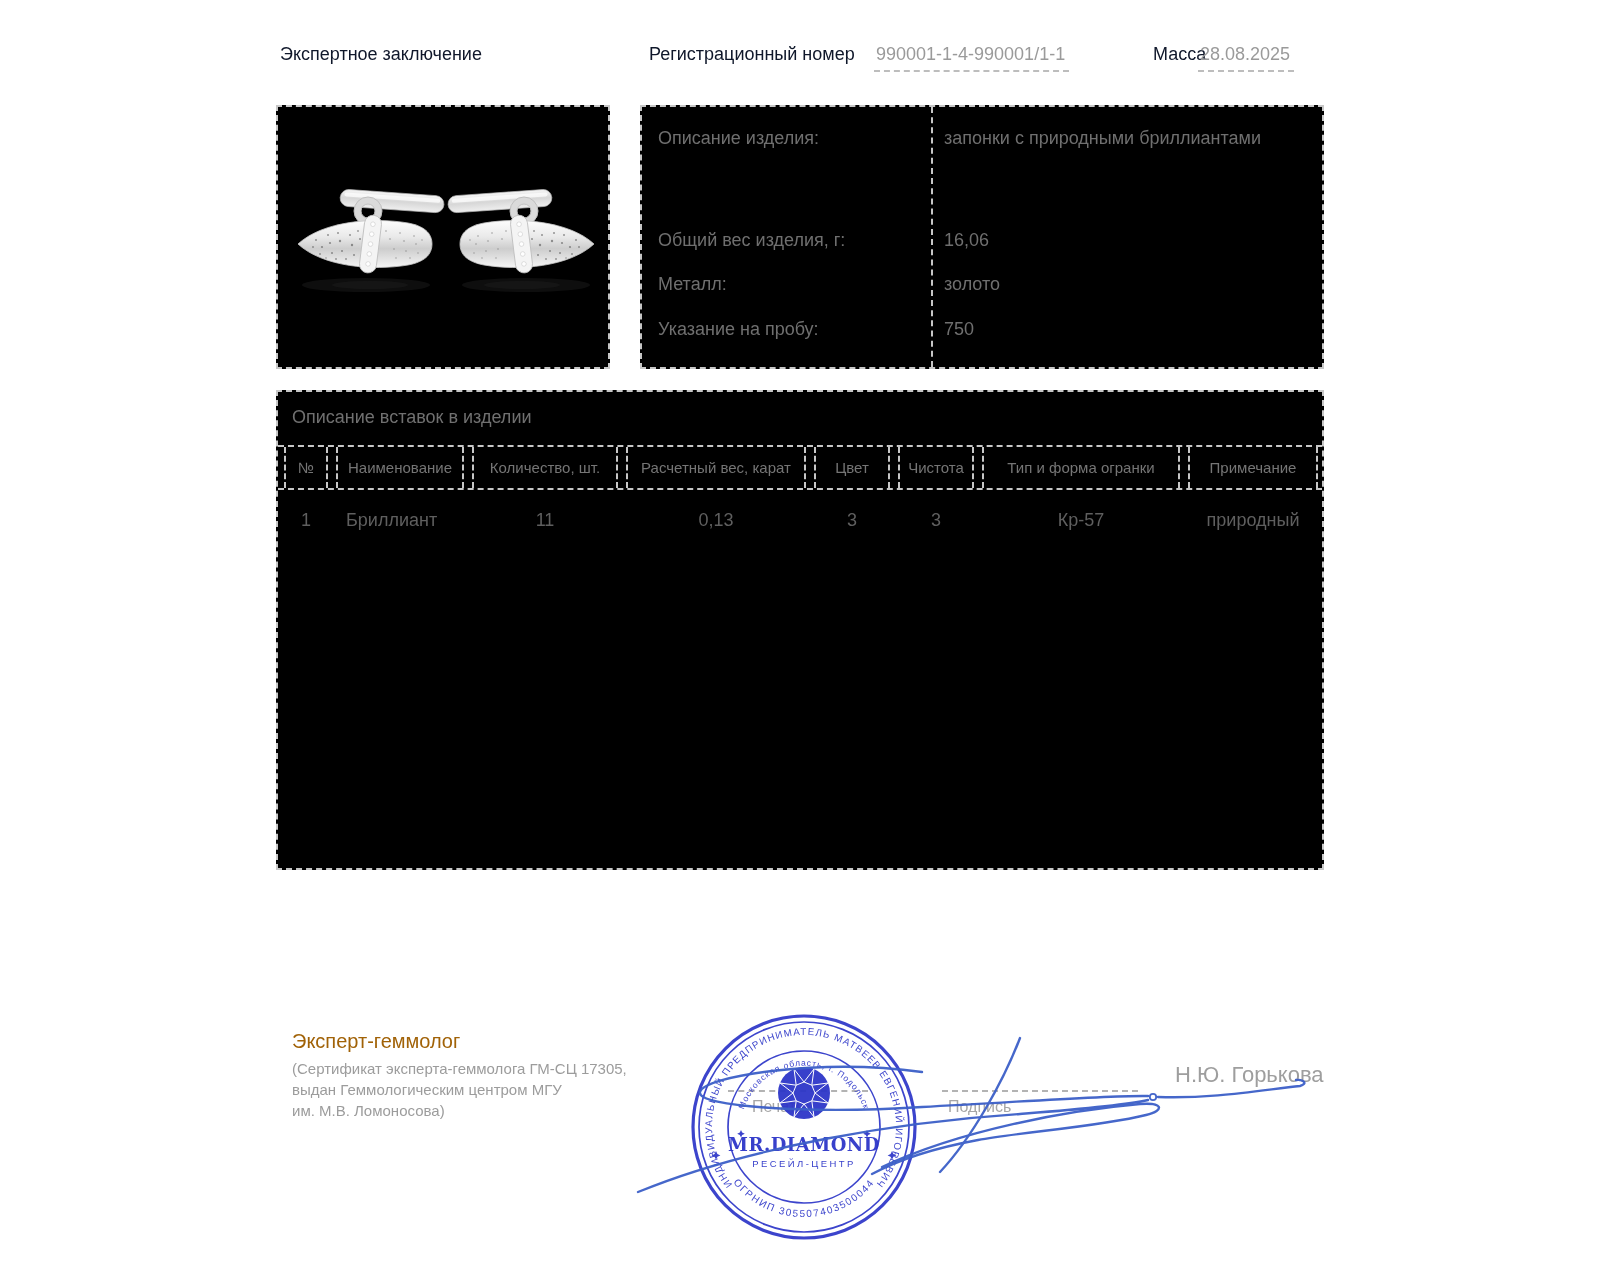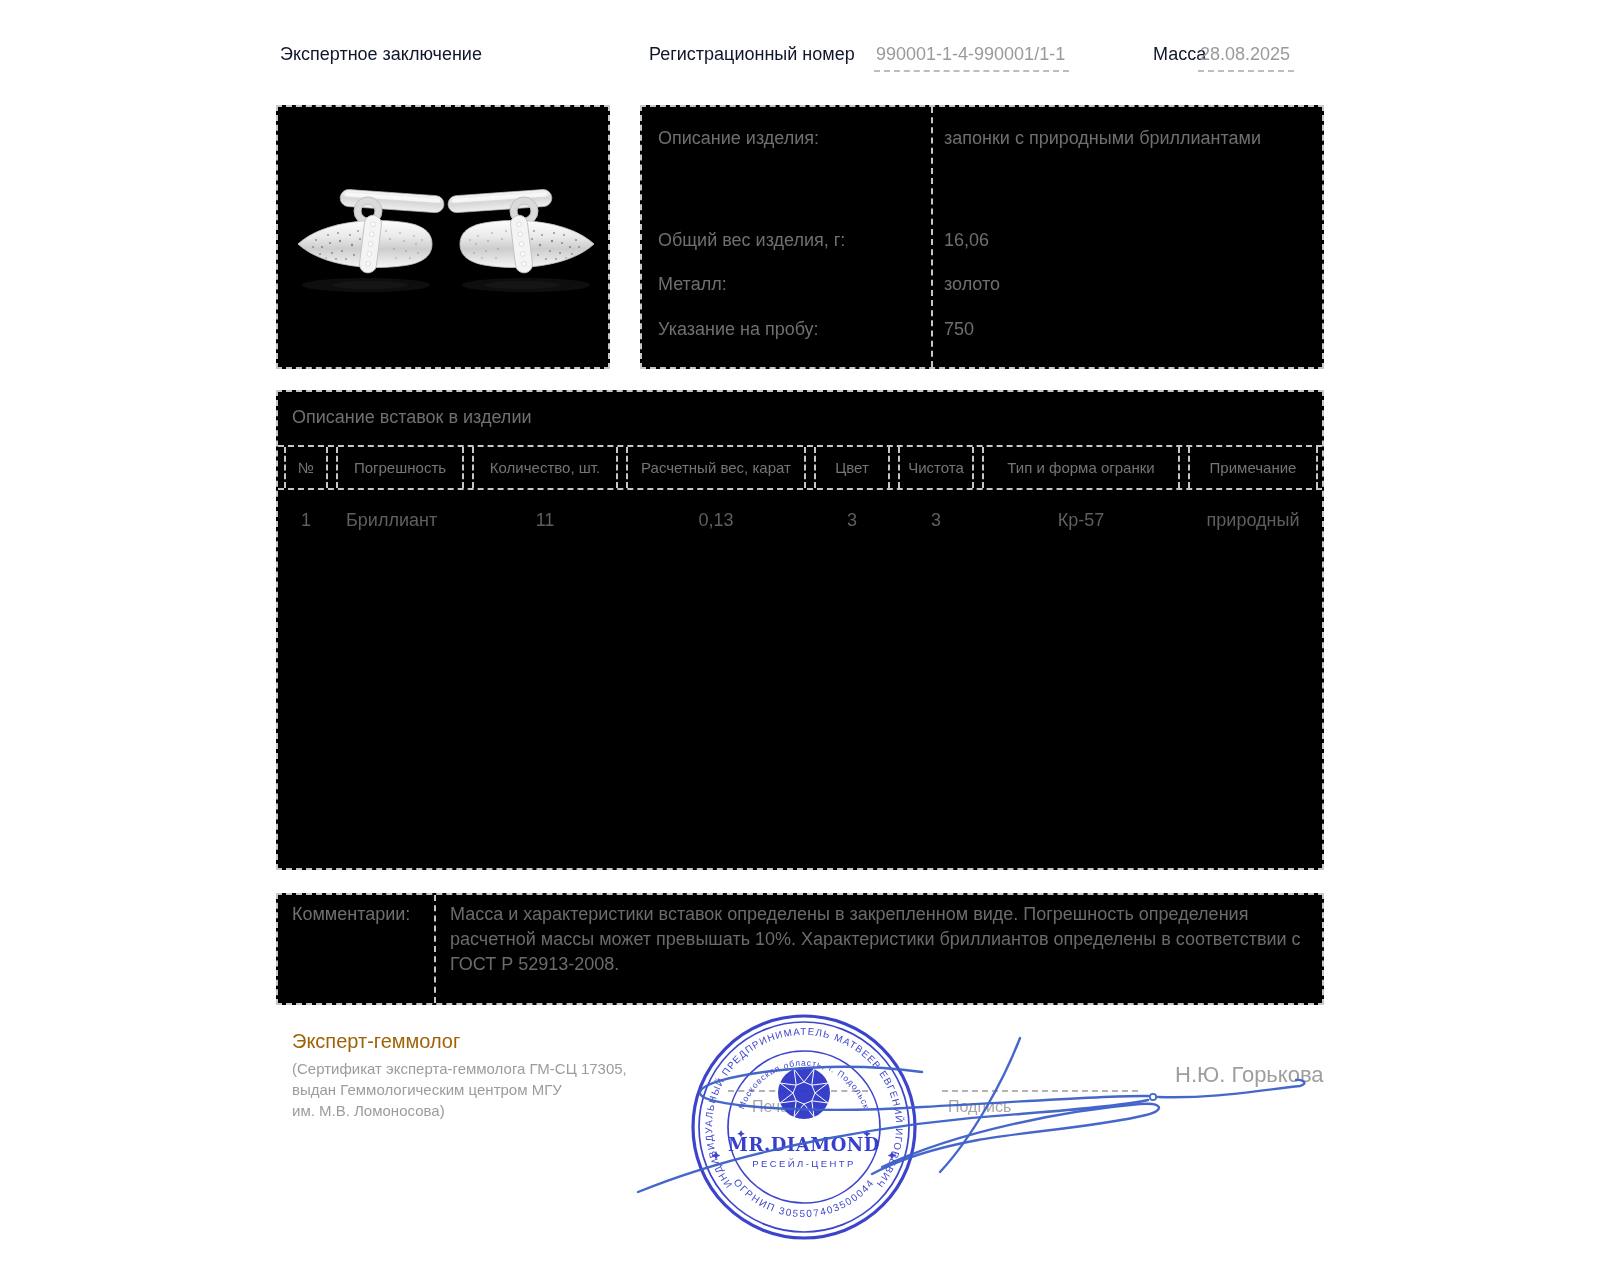--- a/index.html
+++ b/index.html
@@ -135,47 +135,40 @@
     <div class="abs fld-label" style="left:16px; top:167px;">Металл:</div>
     <div class="abs fld-value" style="left:302px; top:167px;">золото</div>
     <div class="abs fld-label" style="left:16px; top:212px;">Указание на пробу:</div>
     <div class="abs fld-value" style="left:302px; top:212px;">750</div>
   </div>
 
   <div class="dashed-box" style="left:276px; top:390px; width:1048px; height:480px;">
     <div class="abs tbl-title" style="left:14px; top:15px;">Описание вставок в изделии</div>
     <div class="th-band" style="top:53px; height:45px;">
       <div class="th-cell" style="left:6px;   width:44px;">№</div>
-      <div class="th-cell" style="left:58px;  width:128px;">Погрешность</div>
+      <div class="th-cell" style="left:58px;  width:128px;">Наименование</div>
       <div class="th-cell" style="left:194px; width:146px;">Количество, шт.</div>
       <div class="th-cell" style="left:348px; width:180px;">Расчетный вес, карат</div>
       <div class="th-cell" style="left:536px; width:76px;">Цвет</div>
       <div class="th-cell" style="left:620px; width:76px;">Чистота</div>
       <div class="th-cell" style="left:704px; width:198px;">Тип и форма огранки</div>
       <div class="th-cell" style="left:910px; width:130px;">Примечание</div>
     </div>
     <div>
       <div class="td-cell" style="left:6px;   width:44px;  top:113px;">1</div>
       <div class="td-cell td-left" style="left:58px; width:128px; top:113px;">Бриллиант</div>
       <div class="td-cell" style="left:194px; width:146px; top:113px;">11</div>
       <div class="td-cell" style="left:348px; width:180px; top:113px;">0,13</div>
       <div class="td-cell" style="left:536px; width:76px;  top:113px;">3</div>
       <div class="td-cell" style="left:620px; width:76px;  top:113px;">3</div>
       <div class="td-cell" style="left:704px; width:198px; top:113px;">Кр-57</div>
       <div class="td-cell" style="left:910px; width:130px; top:113px;">природный</div>
     </div>
   </div>
 
-  <div class="dashed-box" style="left:276px; top:893px; width:1048px; height:112px;">
-    <div class="v-divider" style="left:156px;"></div>
-    <div class="abs cmt-label" style="left:14px; top:9px;">Комментарии:</div>
-    <div class="abs cmt-text" style="left:172px; top:7px; width:866px;">Масса и характеристики вставок определены в закрепленном виде. Погрешность определения
-расчетной массы может превышать 10%. Характеристики бриллиантов определены в соответствии с
-ГОСТ Р 52913-2008.</div>
-  </div>
 
   <div class="abs expert-title" style="left:292px; top:1030px;">Эксперт-геммолог</div>
   <div class="abs expert-cert" style="left:292px; top:1058px;">(Сертификат эксперта-геммолога ГМ-СЦ 17305,
 выдан Геммологическим центром МГУ
 им. М.В. Ломоносова)</div>
 
   <div class="sig-line" style="left:728px; top:1090px; width:140px;"></div>
   <div class="sig-line" style="left:942px; top:1090px; width:196px;"></div>
   <div class="abs sig-label" style="left:752px; top:1098px;">Печать</div>
   <div class="abs sig-label" style="left:948px; top:1098px;">Подпись</div>

